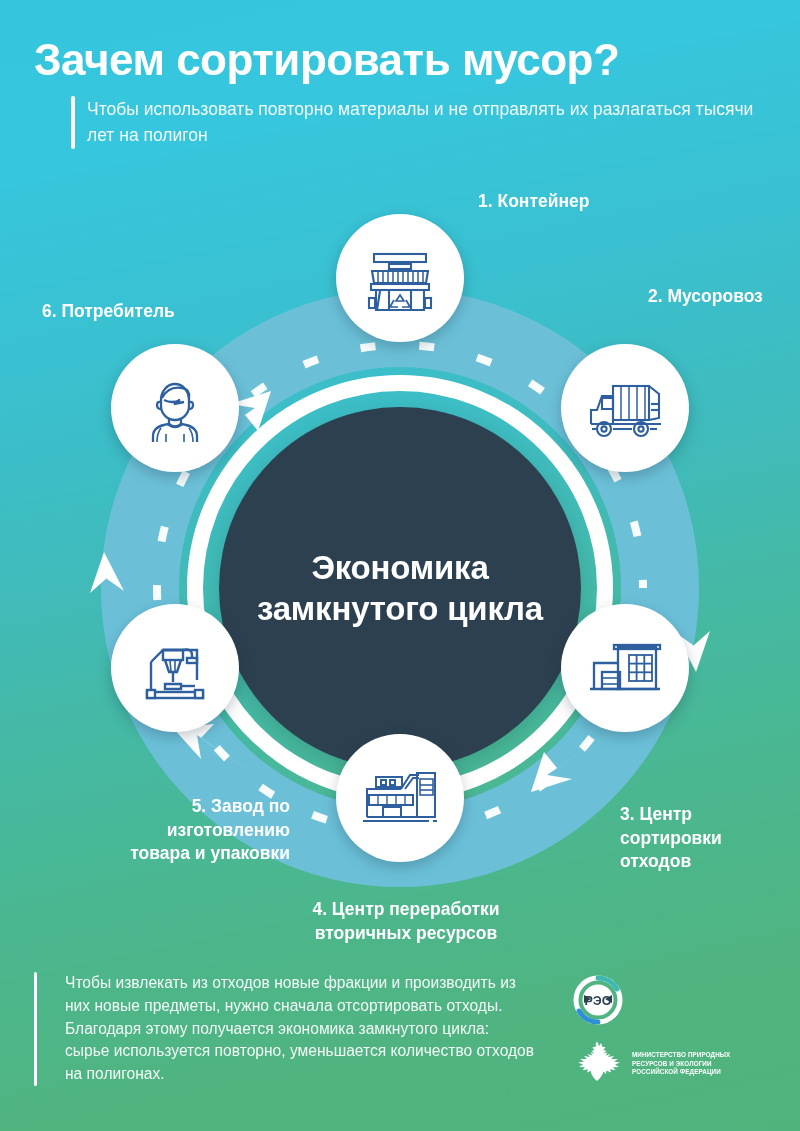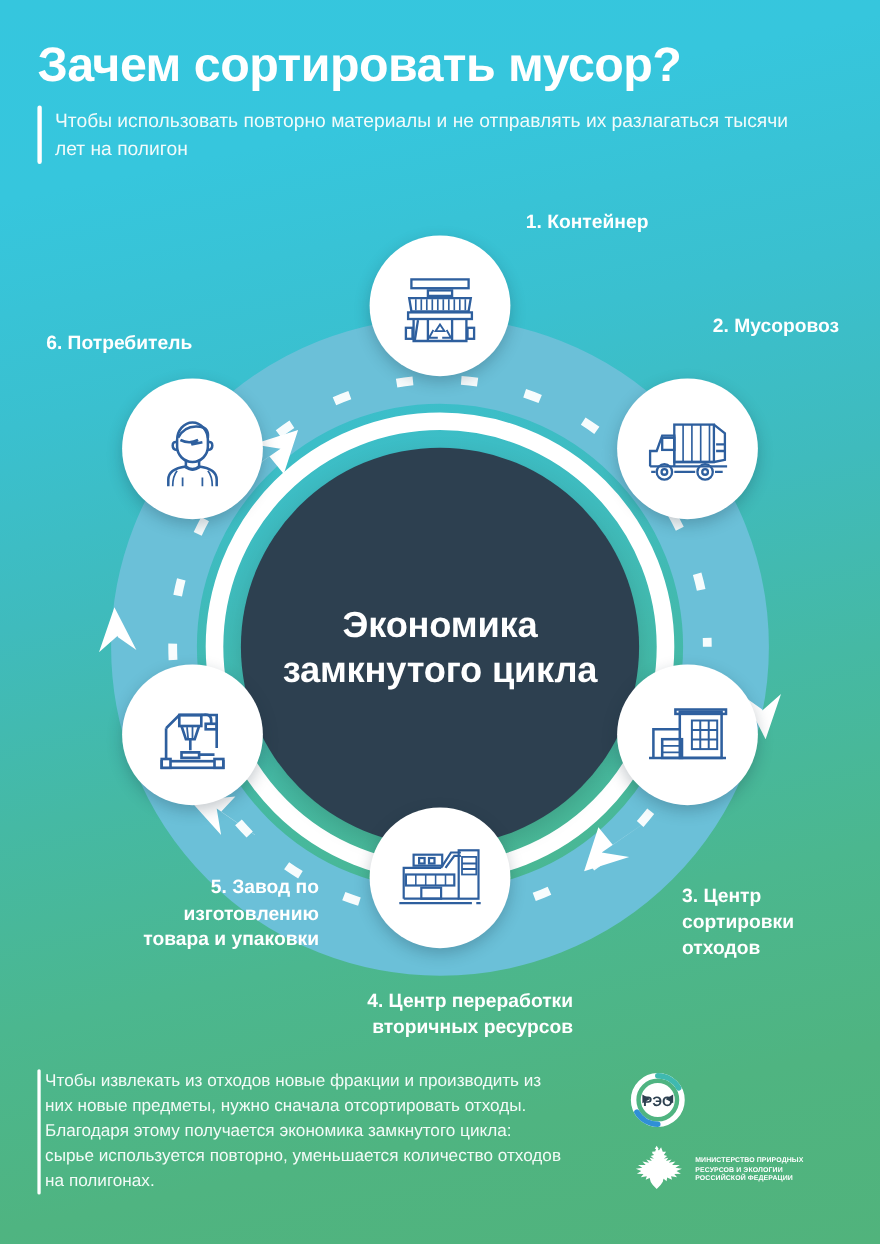--- a/index.html
+++ b/index.html
@@ -13,21 +13,21 @@
     position:absolute;inset:0;
     background:linear-gradient(168deg,#35c6de 0%,#36c6dd 14%,#3ac0cf 30%,#3fbbbd 44%,#45b9a4 58%,#4bb78f 72%,#4fb481 86%,#51b37c 100%);
     overflow:hidden;
   }
   
   .header{position:absolute;left:34px;top:38px;width:740px;}
   .title{
     font-size:44px;font-weight:bold;color:#ffffff;letter-spacing:-0.5px;
     line-height:1.0;margin:0 0 14px 0;white-space:nowrap;
   }
-  .sub-wrap{display:flex;align-items:stretch;gap:12px;}
+  .sub-wrap{display:flex;align-items:stretch;gap:12px;margin-left:37px;}
   .sub-bar{width:4px;background:#ffffff;border-radius:2px;flex:0 0 4px;}
   .subtitle{
     font-size:17.5px;color:#f2fbfb;line-height:1.5;font-weight:normal;
     max-width:690px;
   }
   
   .cycle{position:absolute;left:60px;top:248px;width:680px;height:680px;}
   .ring-svg{position:absolute;left:0;top:0;width:680px;height:680px;}
   .core{
     position:absolute;left:50%;top:50%;transform:translate(-50%,-50%);
@@ -55,26 +55,26 @@
   .n5{left:51px;top:356px;}                  
   .n6{left:51px;top:96px;}                   
   
   .step-label{
     position:absolute;color:#ffffff;font-weight:bold;font-size:17.5px;
     line-height:1.35;white-space:pre-line;
   }
   .lbl1{left:478px;top:190px;text-align:right;}
   .lbl2{left:648px;top:285px;text-align:left;}
   .lbl3{left:620px;top:803px;text-align:left;}
-  .lbl4{left:271px;top:898px;text-align:right;width:250px;}
+  .lbl4{left:281px;top:898px;text-align:center;width:250px;}
   .lbl5{left:40px;top:795px;text-align:right;width:250px;}
   .lbl6{left:14px;top:300px;text-align:left;margin-left:28px;}
   
   .footer{position:absolute;left:34px;top:972px;width:740px;display:flex;gap:20px;}
-  .foot-text-wrap{display:flex;gap:4px;flex:0 0 auto;}
+  .foot-text-wrap{display:flex;gap:28px;flex:0 0 auto;}
   .foot-bar{width:3px;background:#ffffff;border-radius:2px;flex:0 0 3px;}
   .foot-text{color:#f3fbf7;font-size:15.6px;line-height:1.46;max-width:470px;}
   .logos{position:absolute;left:572px;top:974px;width:220px;}
   .logo-row{display:flex;align-items:center;gap:11px;margin-bottom:14px;}
   .logo-reo-mark{flex:0 0 auto;}
   .logo-reo-text{color:#ffffff;font-size:11.6px;line-height:1.35;font-weight:normal;white-space:pre-line;}
   .logo-min-row{display:flex;align-items:center;gap:10px;}
   .logo-min-text{color:#ffffff;font-size:6.3px;line-height:1.42;font-weight:bold;letter-spacing:0.1px;white-space:pre-line;}
 </style>
 </head>

